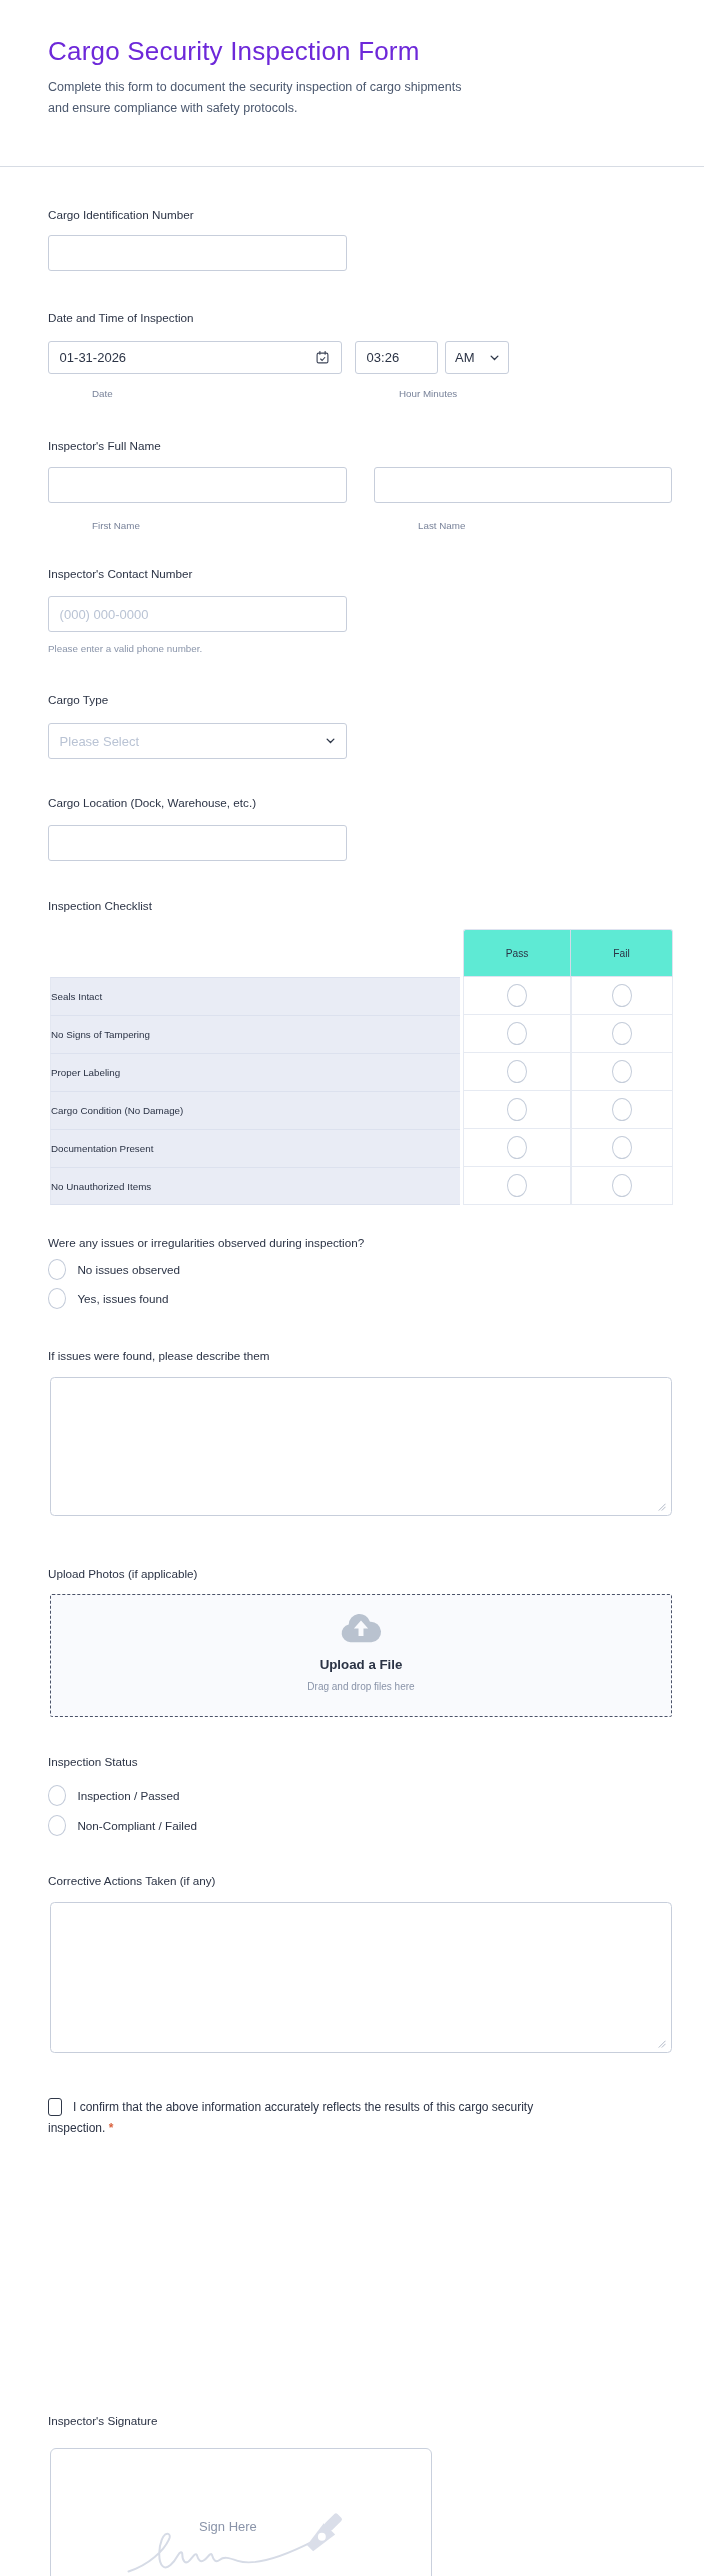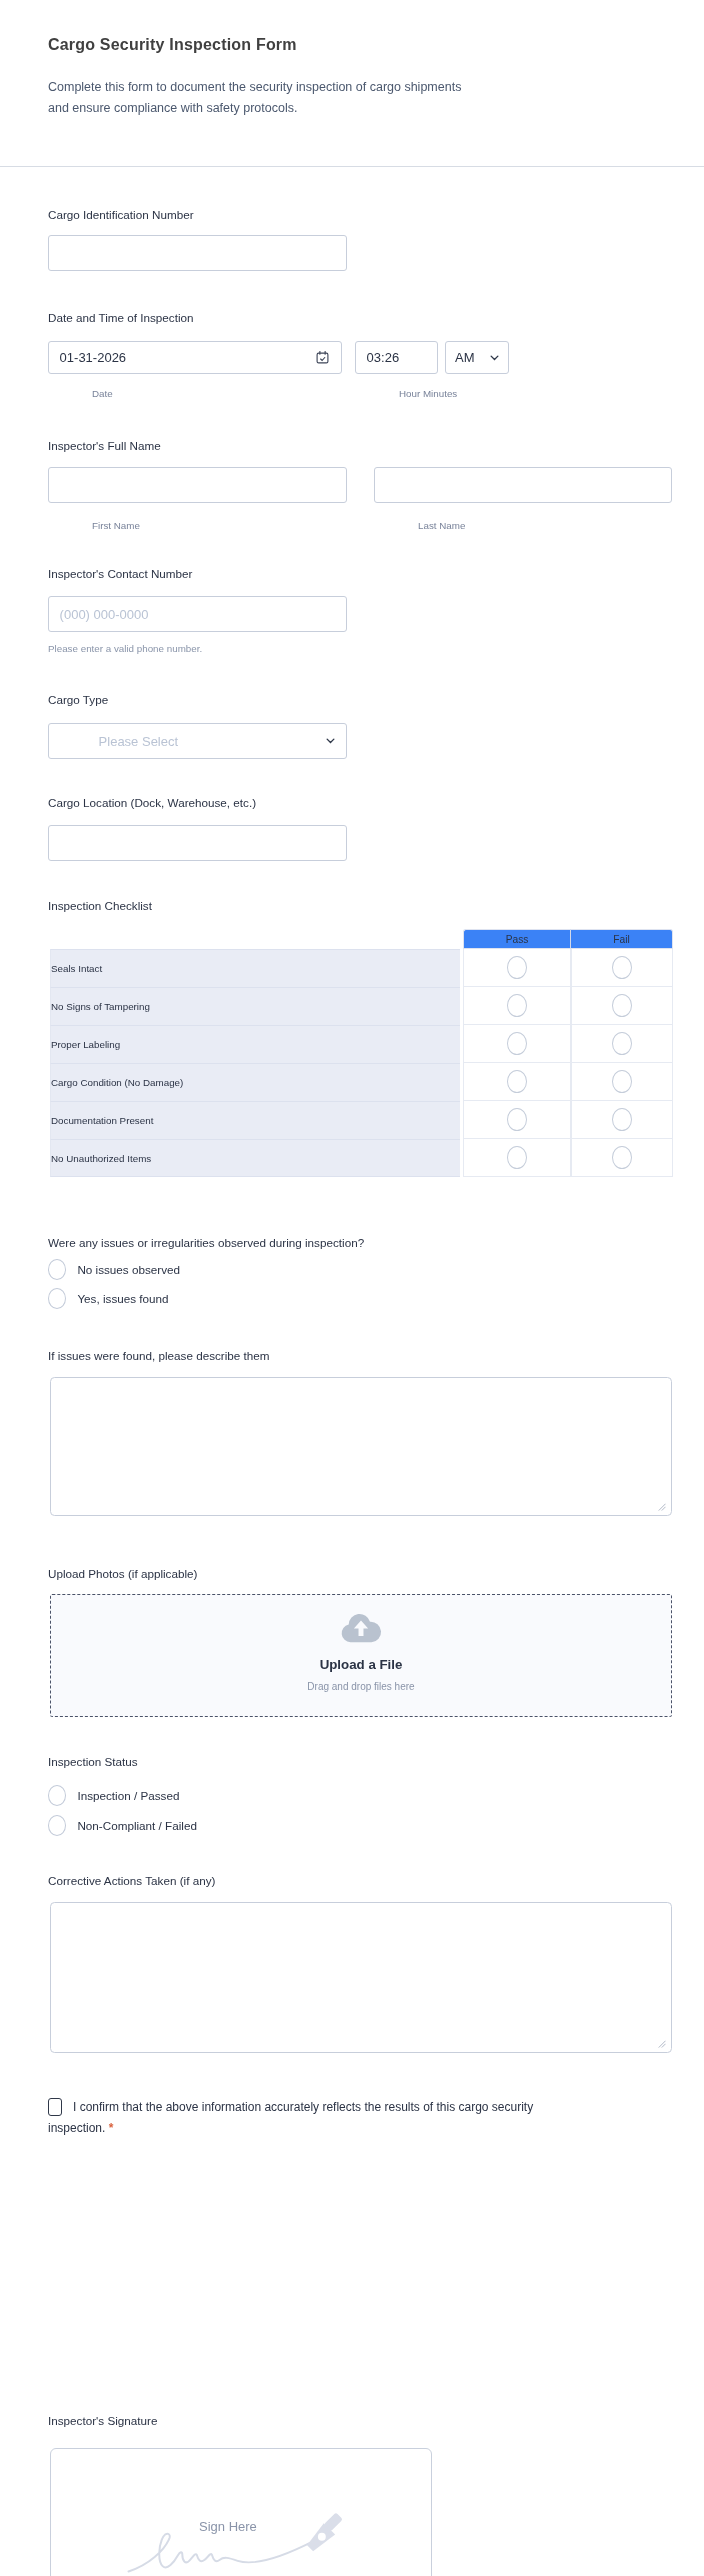--- a/index.html
+++ b/index.html
@@ -1,43 +1,43 @@
 <!DOCTYPE html>
 <html style="font-size:12px"><head>
 <meta charset="utf-8">
 <style>
   html,body{margin:0;padding:0;background:#fff;}
   body{font-family:"Liberation Sans", sans-serif;color:#2b3345;}
   .page{position:relative;width:705px;height:2576px;background:#ffffff;overflow:hidden;}
 
-  .form-title{position:absolute;left:48px;top:36px;font-size:16px;font-weight:700;color:#404040;letter-spacing:0.2px;}
+  .form-title{position:absolute;left:48px;top:36px;font-size:26px;font-weight:400;color:#6d28d9;letter-spacing:0.2px;}
   .form-subtitle{position:absolute;left:48px;top:77px;width:430px;font-size:12.5px;line-height:20.5px;color:#4b586e;}
   .top-divider{position:absolute;left:0;top:166px;width:705px;height:0.8px;background:#d7dce4;}
 
   .q-label{position:absolute;left:48px;font-size:11.7px;font-weight:500;color:#2b3345;}
   .sub-label{position:absolute;font-size:9.8px;color:#79839a;padding-left:44px;}
   .hint{position:absolute;font-size:9.8px;color:#8a95aa;}
 
   .tbox{position:absolute;box-sizing:border-box;background:#fff;border:0.8px solid #c7cedb;border-radius:3px;
         font-size:13px;color:#2b3345;padding:0 10.6px;font-family:"Liberation Sans",sans-serif;}
   input.tbox{outline:none;}
   input.tbox::placeholder{color:#b9c3d4;opacity:1;}
   .valuebox{display:flex;align-items:center;justify-content:space-between;cursor:pointer;}
   .valuebox .val{color:#2b3345;}
-  .valuebox .ph{color:#b9c3d4;margin-left:39px;}
+  .valuebox .ph{color:#b9c3d4;}
 
   textarea.area{position:absolute;box-sizing:border-box;background:#fff;border:0.8px solid #c7cedb;border-radius:4.5px;
         resize:none;outline:none;font-family:"Liberation Sans",sans-serif;font-size:12px;color:#2b3345;padding:9px 10.6px;}
   .grip{position:absolute;pointer-events:none;}
 
   
   .checklist{position:absolute;left:50px;top:929px;width:623px;}
   .chk-row{display:flex;}
   .chk-spacer{width:410px;}
-  .chk-hcell{box-sizing:border-box;width:108px;height:20px;background:#3b82f6;border:0.8px solid #dee3f0;
+  .chk-hcell{box-sizing:border-box;width:108px;height:48px;background:#5eead4;border:0.8px solid #dee3f0;
              display:flex;align-items:center;justify-content:center;font-size:10.2px;color:#2b3345;}
   .chk-hcell.first{margin-left:3px;border-top-left-radius:3px;border-right:0.8px solid #d3d9e8;}
   .chk-hcell.last{width:102px;border-left:none;border-top-right-radius:3px;}
   .chk-lcell{box-sizing:border-box;width:410px;height:38px;background:#e9ecf5;border-top:0.8px solid #dce1ee;
              border-left:0.8px solid #e3e7f1;display:flex;align-items:center;font-size:9.8px;color:#2b3345;}
   .chk-row:last-child .chk-lcell{border-bottom:0.8px solid #dce1ee;}
   .chk-cell{box-sizing:border-box;width:108px;height:38px;background:#fff;border:0.8px solid #e6eaf2;border-top:none;
             display:flex;align-items:center;justify-content:center;cursor:pointer;}
   .chk-cell.first{margin-left:3px;}
   .chk-cell.last{width:102px;}

